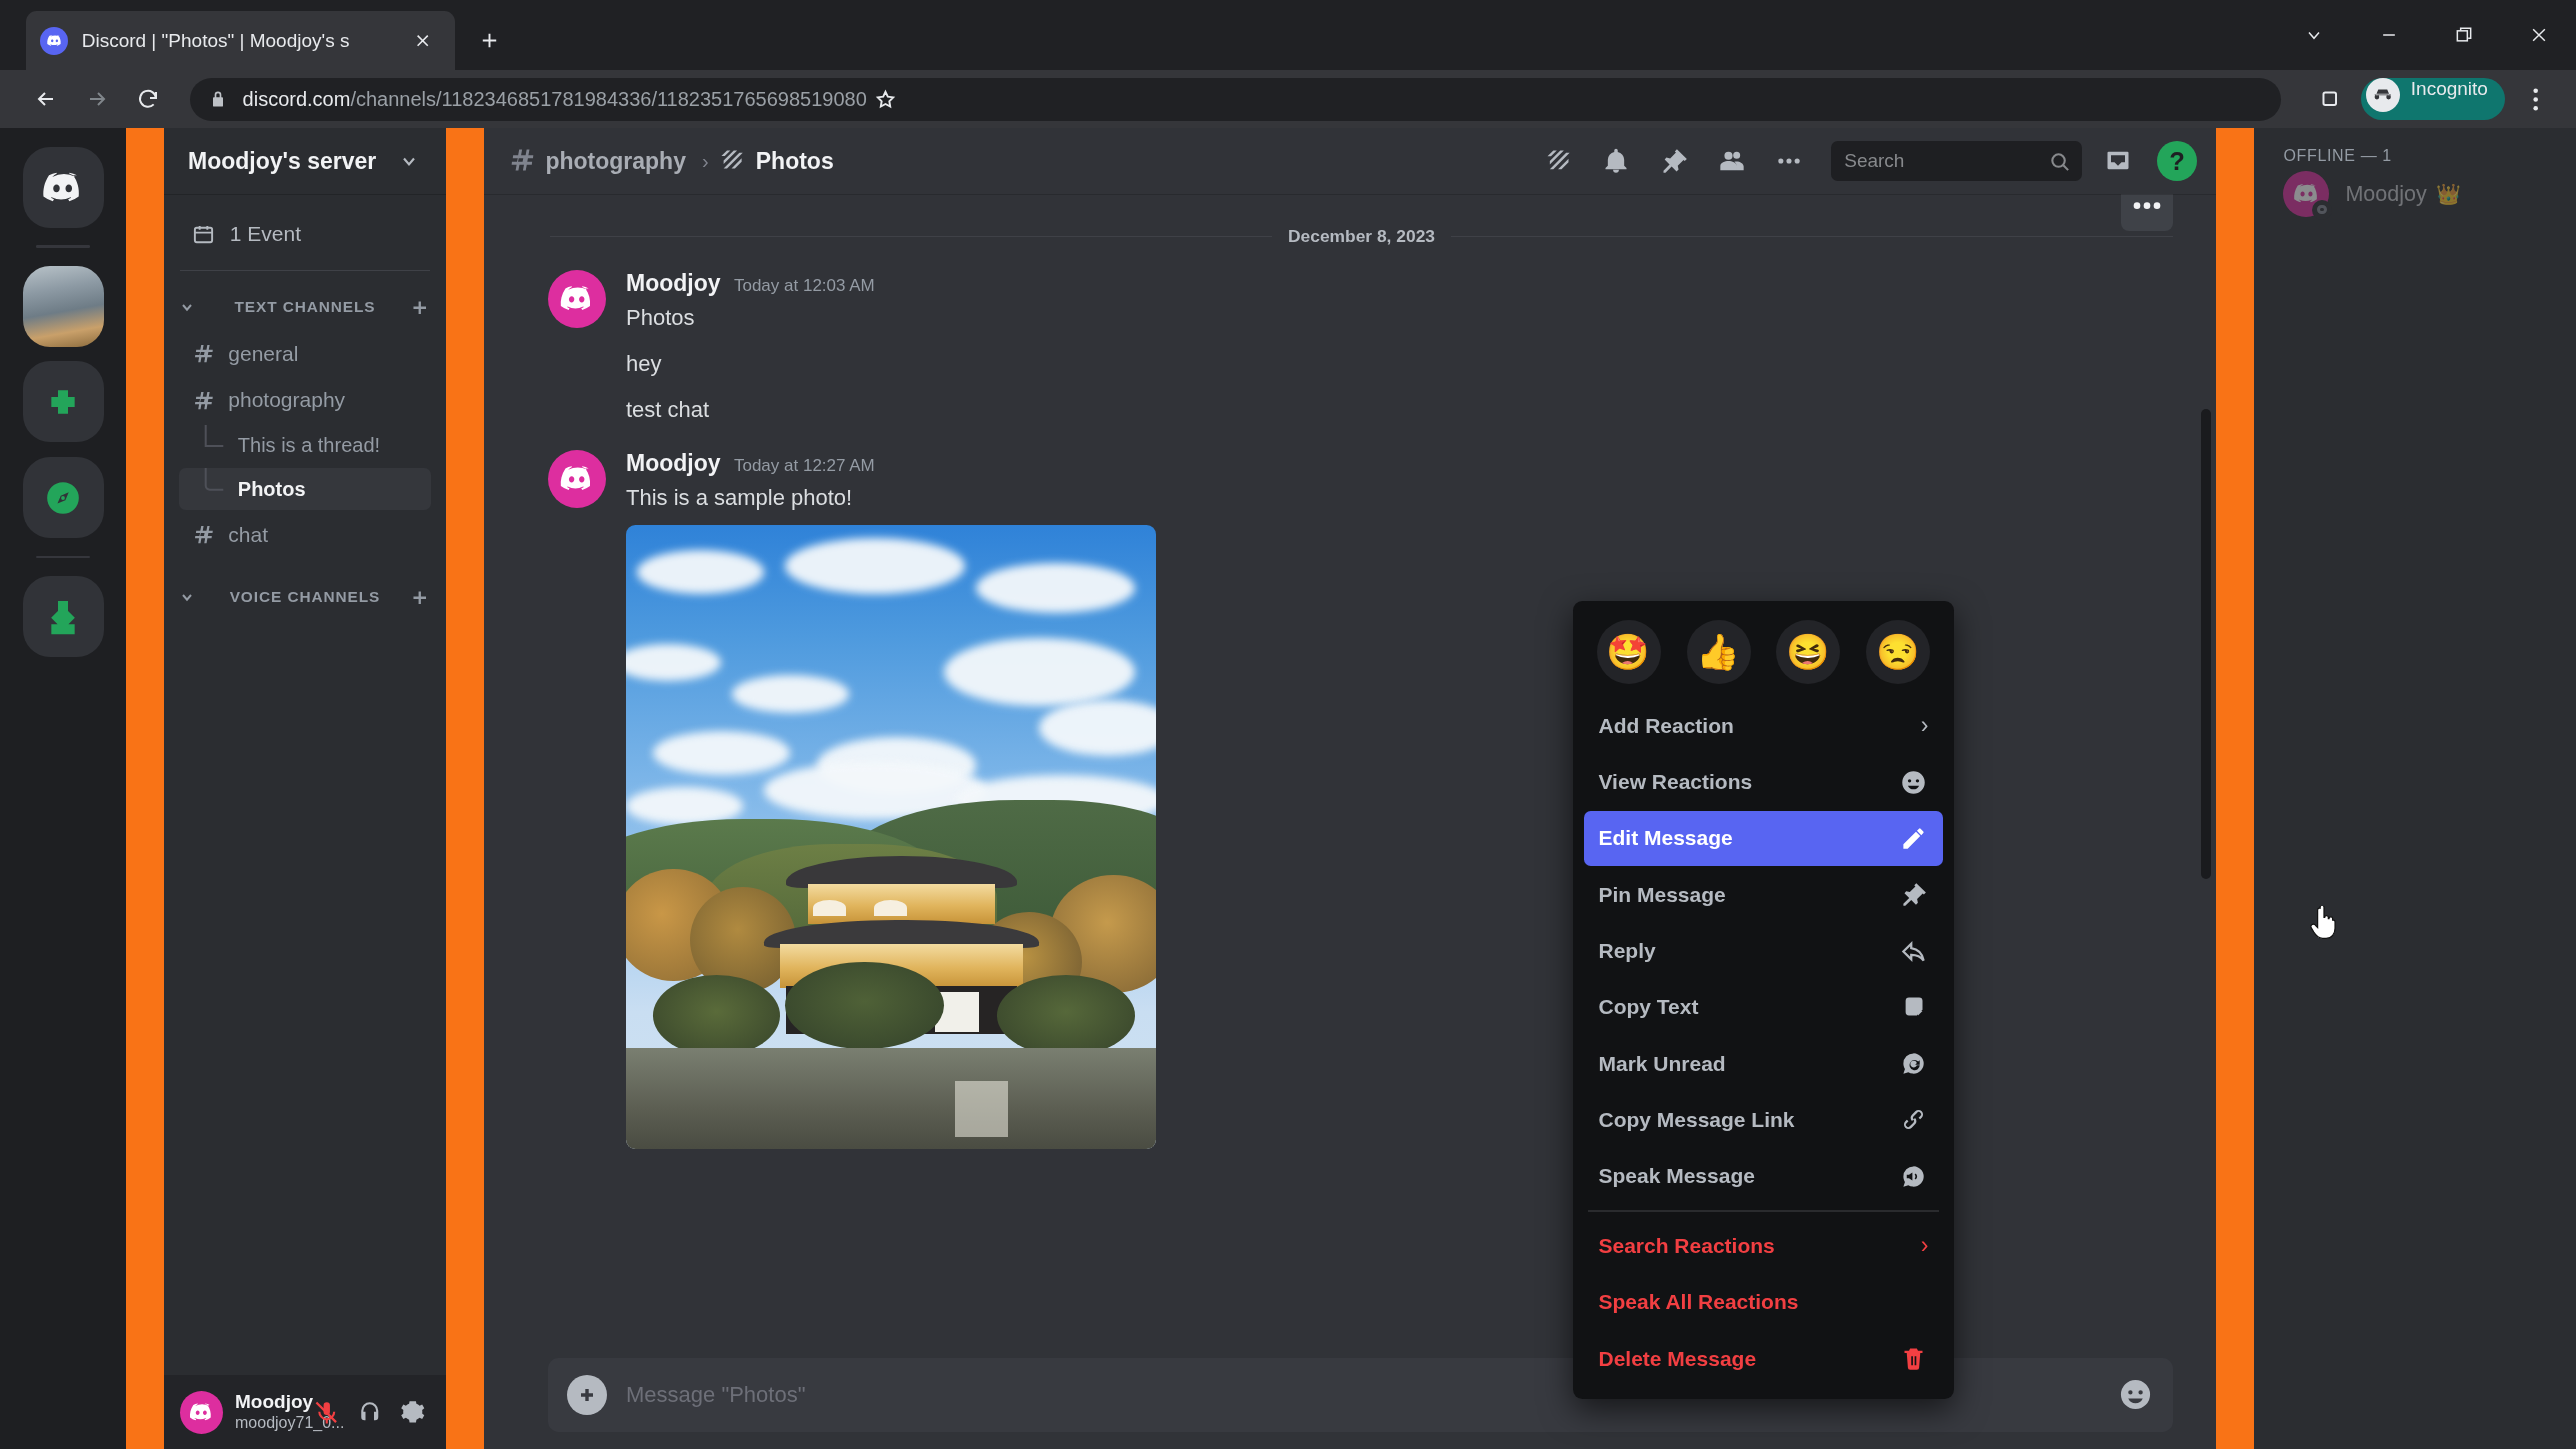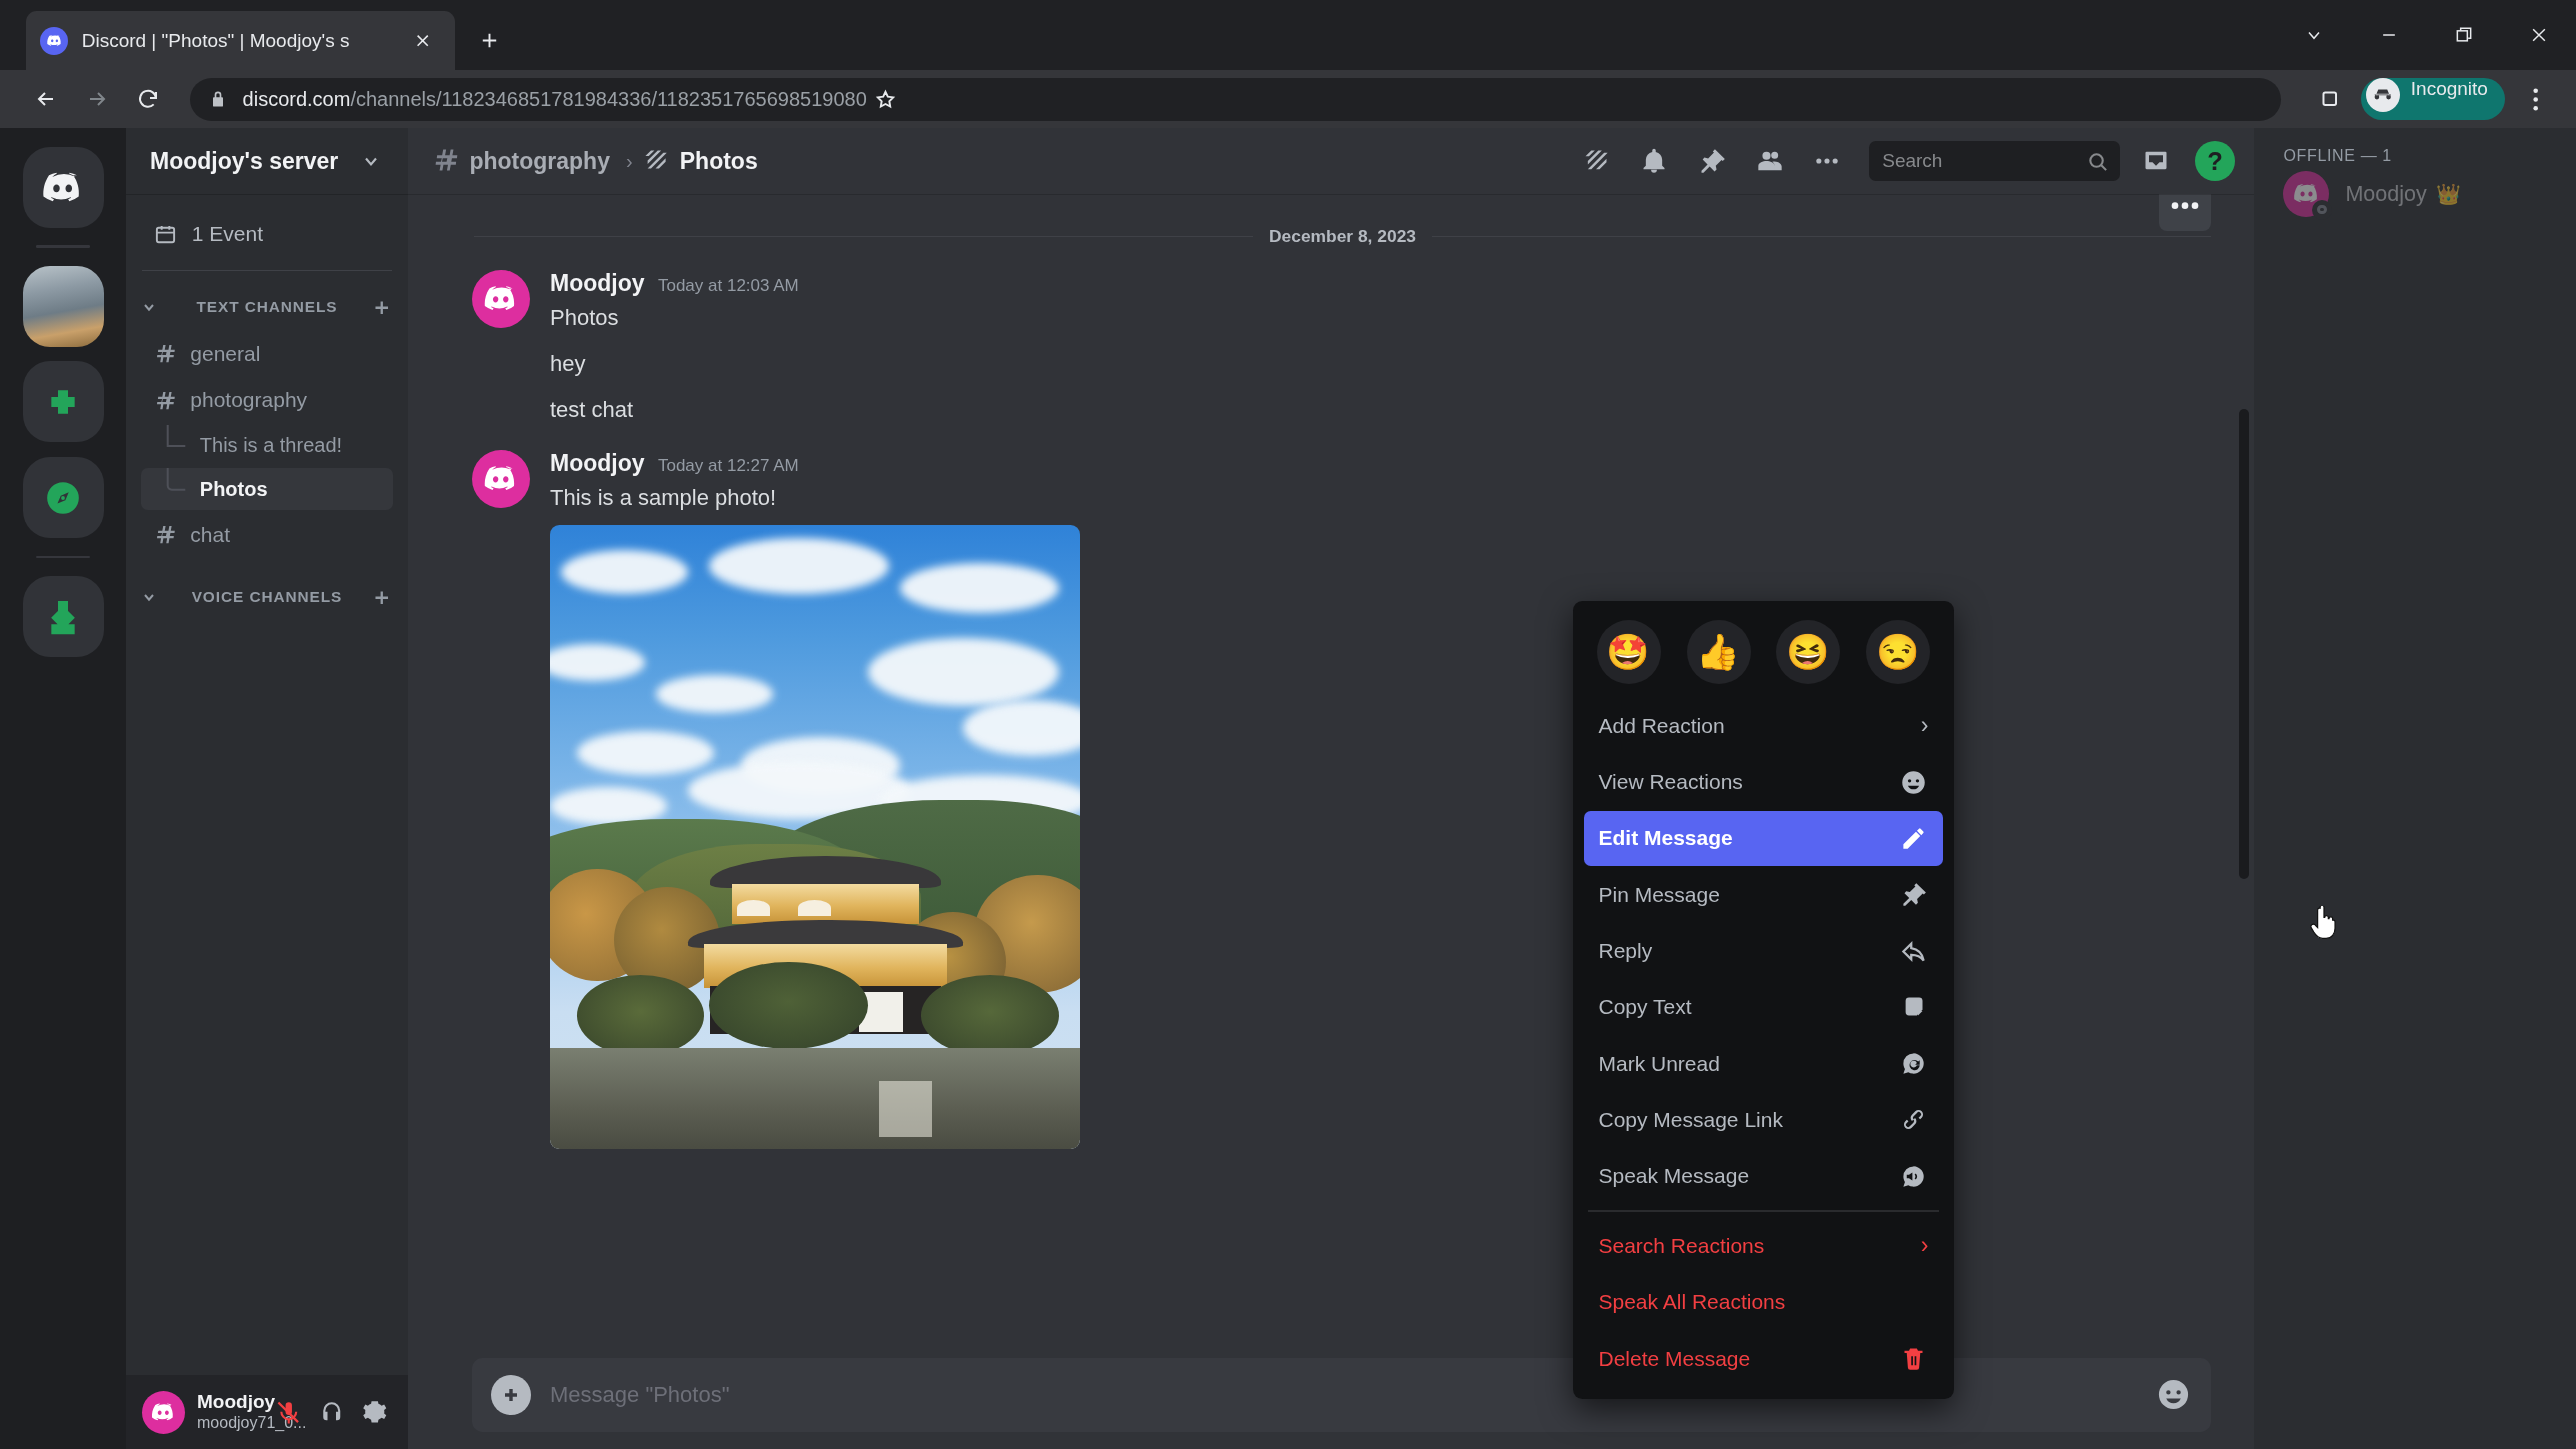--- a/index.html
+++ b/index.html
@@ -61,21 +61,21 @@
     height: 42px; background:#0f766e; border-radius: 23px; display:flex; align-items:flex-start;
     padding: 0 17.4px 0 5.4px; margin-left: 12px;
   }
   .incog-av { width: 34px; height:34px; border-radius:50%; background:#e8eaed; display:flex;align-items:center;justify-content:center; margin-right: 10.7px;}
   .incog-av svg { width: 21.5px; height:21.5px; fill:#35363a; }
   .incog-label { color:#e8eaed; font-size: 19px; }
   .kebab { width: 40px; height: 40px; display:flex;align-items:center;justify-content:center; margin-left: 10.7px;}
   .kebab svg { width: 5.4px; height: 23px; fill:#e8eaed; }
 
   
-  .app { flex: 1; display:flex; background:#f97316; min-height:0; position:relative; }
+  .app { flex: 1; display:flex; background:#f97316; min-height:0; position:relative;gap:38px; }
 
   
   .rail {
     width: 126px; background:#1e1f22; flex:0 0 126px; display:flex; flex-direction:column;
     align-items:center; padding-top: 19px; gap: 0;
   }
   .rail-item { width: 81px; height: 81px; border-radius: 27px; background:#313338;
                display:flex;align-items:center;justify-content:center; margin-bottom: 14.8px; position:relative; overflow:hidden;}
   .rail-item.home { background:#313338; }
   .rail-item.home svg { width: 46px; height: 46px; fill:#f2f3f5; }
@@ -229,21 +229,21 @@
     background:#111214; border-radius: 9.4px; padding: 12px 0 12px 0;
     box-shadow: 0 10.7px 32px rgba(0,0,0,.6); z-index: 60;
   }
   .ctx-emojis { display:flex; justify-content: space-around; padding: 6.7px 10.7px 13.4px; }
   .ctx-emoji { width: 64px; height: 64px; border-radius:50%; background:#232428;
                display:flex;align-items:center;justify-content:center; font-size: 35px; line-height:1;}
   .ctx-item {
     display:flex; align-items:center; height: 55px; margin: 1.3px 10.7px; padding: 0 14.8px; border-radius: 6.7px;
     color:#b5bac1; font-size: 21px;
   }
-  .ctx-item .lbl { flex:1; }
+  .ctx-item .lbl { flex:1;font-weight:bold; }
   .ctx-item .ic { width: 31px; height:31px; display:flex;align-items:center;justify-content:center; flex:0 0 31px; font-size: 23px;}
   .ctx-item .ic svg { width: 27px; height: 27px; fill:#b5bac1; stroke:none;}
   .ctx-item.active { background:#5865f2; color:#fff; font-weight:600; }
   .ctx-item.active .ic svg { fill:#fff; }
   .ctx-item.danger { color:#f23f42; }
   .ctx-item.danger .ic svg { fill:#f23f42; }
   .ctx-arrow { color:#b5bac1; font-size: 23px; }
   .ctx-item.danger .ctx-arrow { color:#f23f42; }
   .ctx-sep { height: 1.3px; background:#2a2b2e; margin: 6.7px 14.8px; }
 

